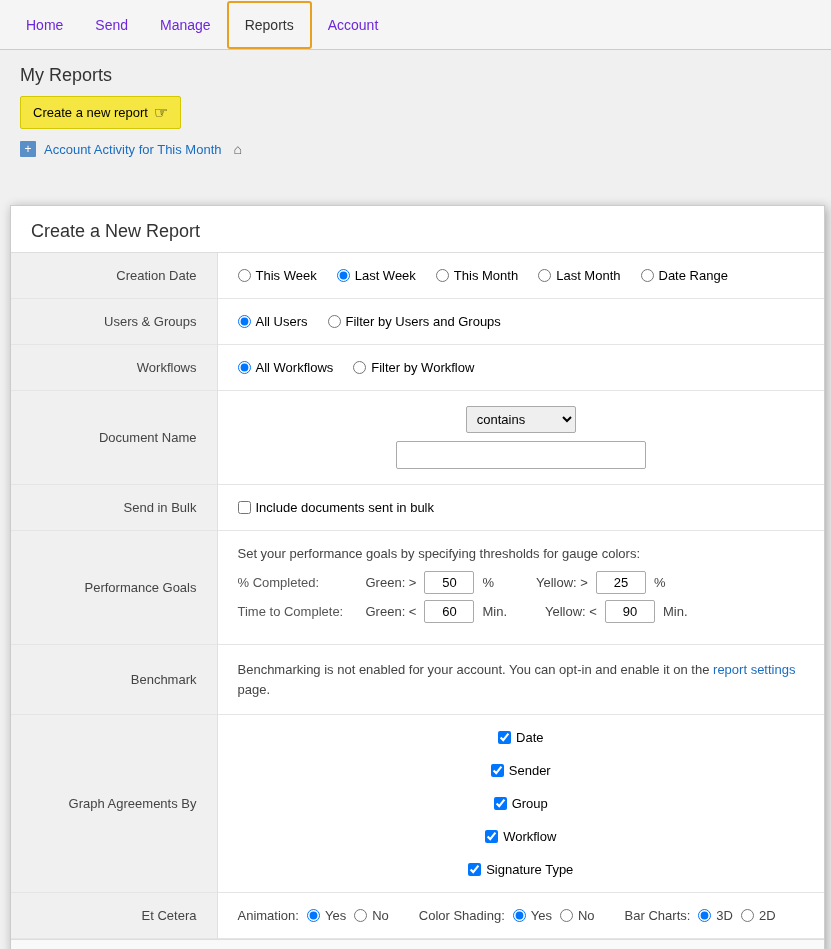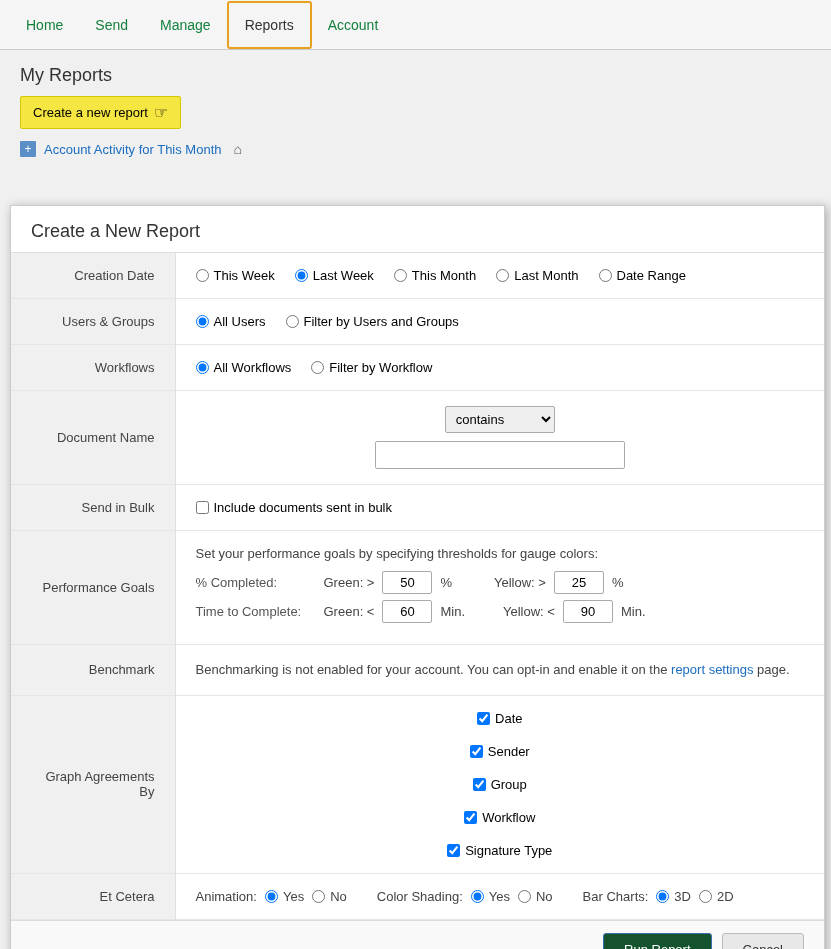--- a/index.html
+++ b/index.html
@@ -18,21 +18,21 @@
       border-bottom: 1px solid #ccc;
       display: flex;
       align-items: center;
       height: 50px;
       padding: 0 10px;
     }
     .nav-item {
       padding: 14px 16px;
       cursor: pointer;
       font-size: 14px;
-      color: #15803d;
+      color: #6d28d9;
       text-decoration: none;
     }
     .nav-item.active {
       border: 2px solid #e8a020;
       border-radius: 3px;
       color: #333;
     }
 
     
     .page-content {
@@ -101,21 +101,21 @@
     .form-table {
       width: 100%;
       border-collapse: collapse;
     }
     .form-row {
       border-bottom: 1px solid #e5e5e5;
     }
     .form-label {
       background: #f0f0f0;
       padding: 7px 20px;
-      width: 164px;
+      width: 206px;
       text-align: right;
       vertical-align: middle;
       color: #444;
       font-size: 13px;
       border-right: 1px solid #e0e0e0;
     }
     .form-content {
       padding: 15px 20px;
       vertical-align: middle;
     }

